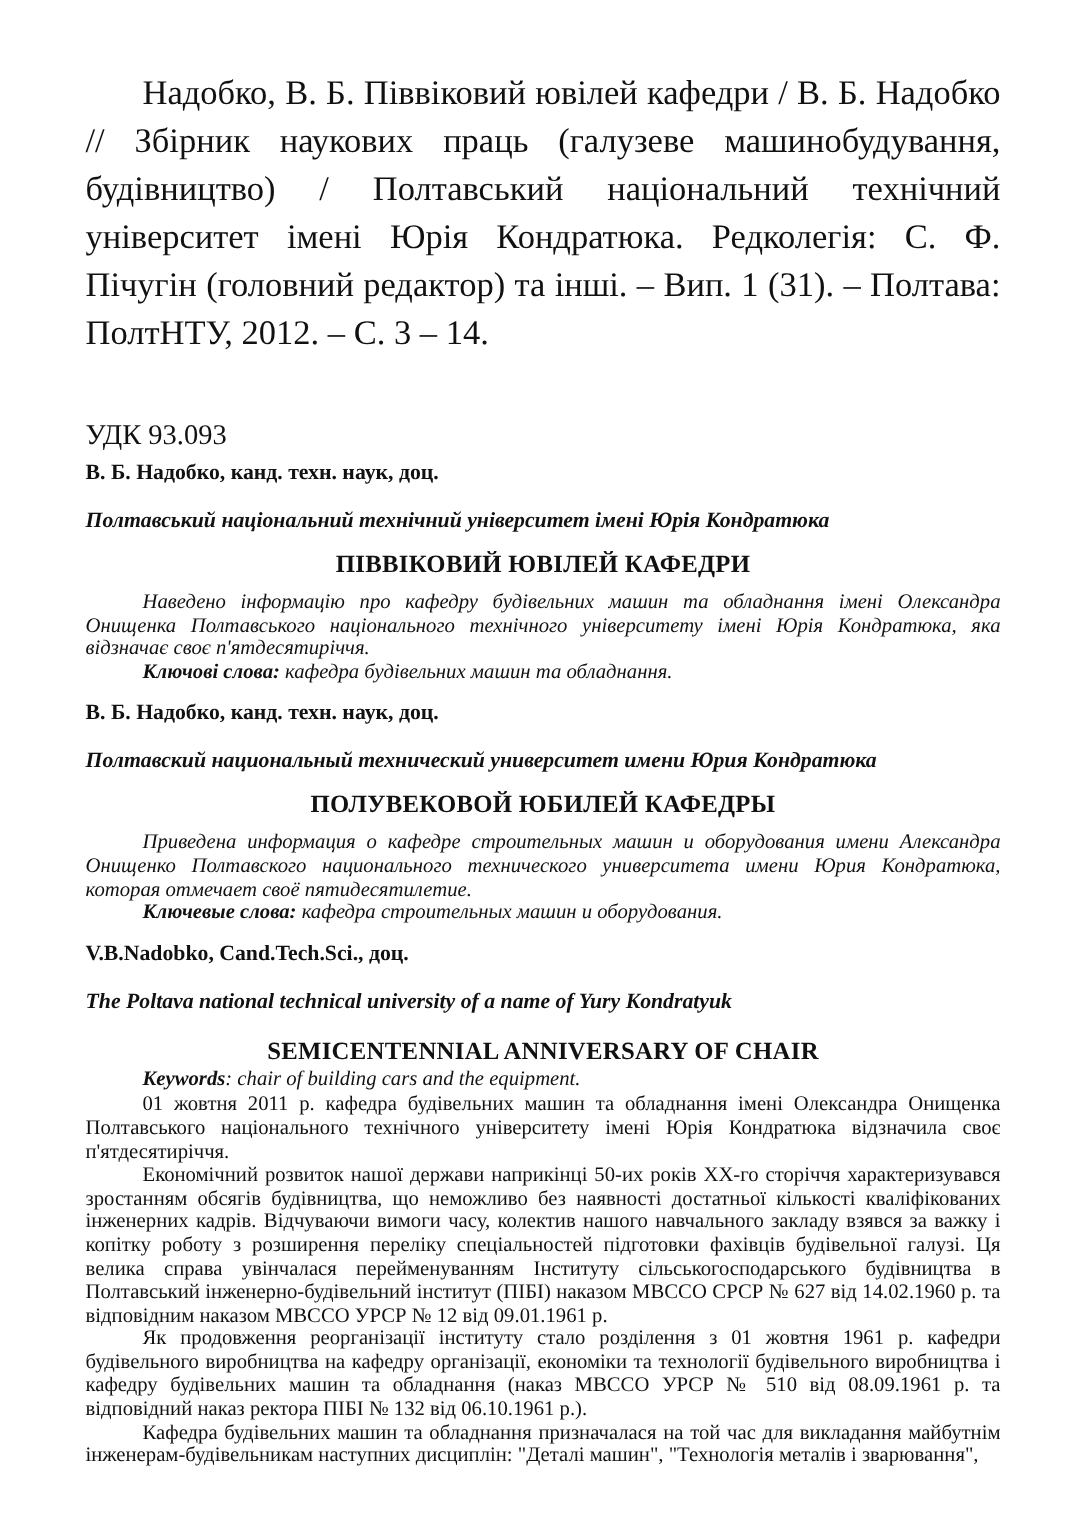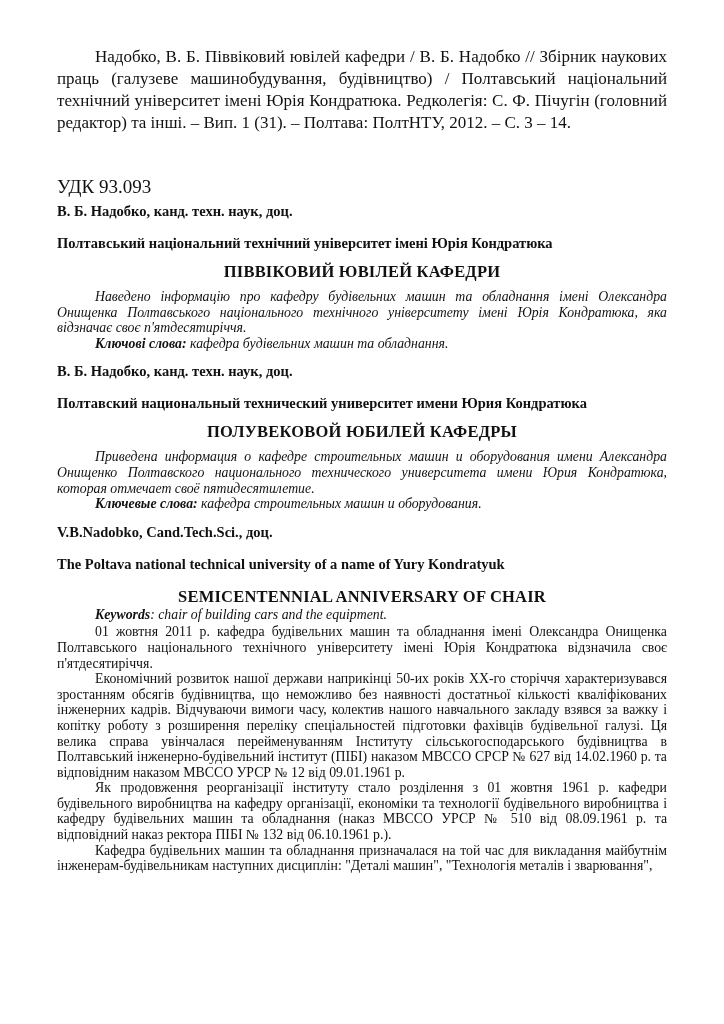--- a/index.html
+++ b/index.html
@@ -9,38 +9,38 @@
     color:#111111;
     overflow:hidden;
   }
   .page{
     box-sizing:border-box;
     width:724px;height:1024px;
     padding:46px 57px 20px 57px;
     background:#ffffff;
   }
   .citation{
-    font-size:17px;line-height:22px;
+    font-size:23px;line-height:32px;
     text-align:justify;text-indent:38px;
     margin:0;
   }
   .udc{
     margin:44px 0 0 0;
     font-size:19px;line-height:18px;
   }
   .author{
     margin:6px 0 0 0;
     font-size:14.5px;line-height:18px;
     font-weight:bold;
   }
   .author.gap{margin-top:11px;}
   .affiliation{
     margin:14px 0 0 0;
     font-size:14.5px;line-height:18px;
-    font-weight:bold;
+    font-weight:bold;font-style:italic;
   }
   .sec-title{
     margin:10px 0 0 0;
     font-size:16.5px;line-height:20px;
     font-weight:bold;text-align:center;
     letter-spacing:0.2px;
   }
   .sec-title.en{margin-top:14px;}
   .abstract{
     margin:7px 0 0 0;

